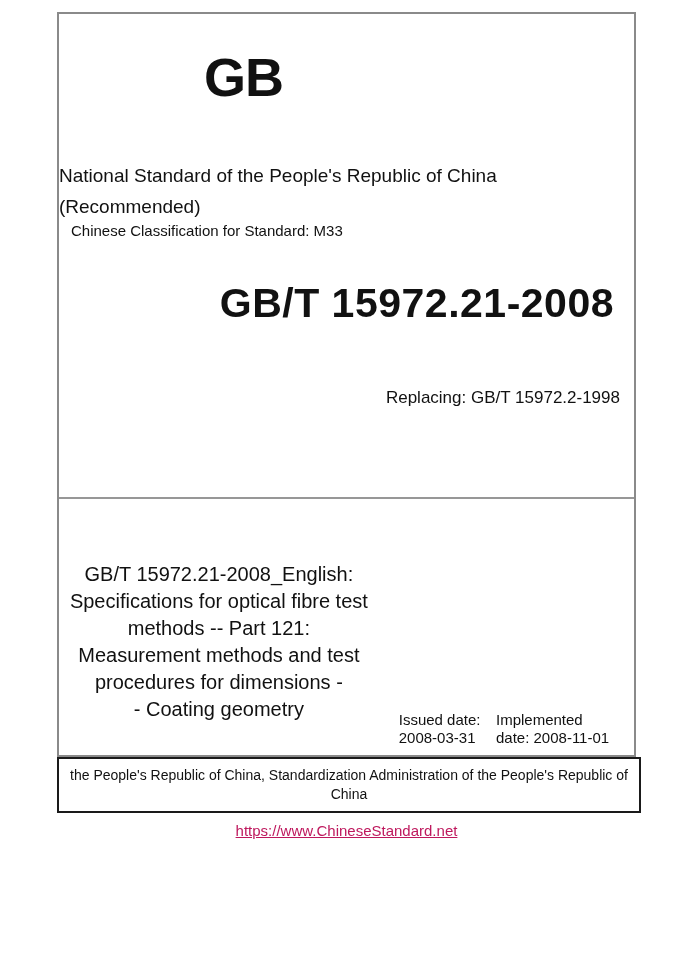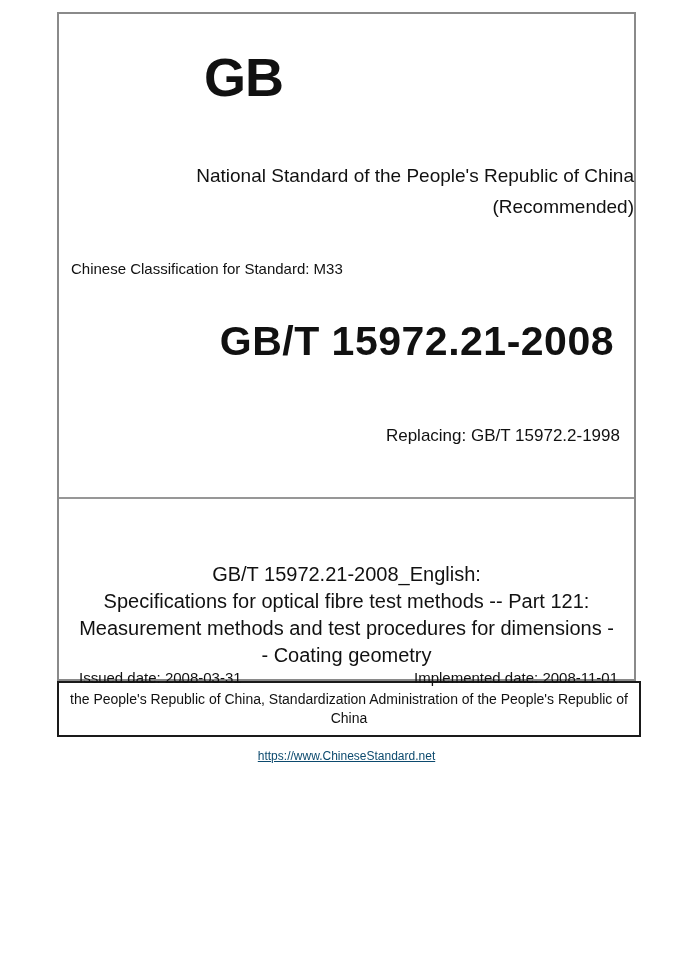--- a/index.html
+++ b/index.html
@@ -46,26 +46,25 @@
     top: -8px;
     letter-spacing: 0.5px;
   }
   .gb-logo {
     font-size: 54px;
     font-weight: bold;
     letter-spacing: -1px;
   }
   .national {
     margin-top: 52px;
-    text-align: right;
+    text-align: left;
     font-size: 19px;
     line-height: 31px;
   }
   .classification {
-    margin-top: 38px;
     margin-left: 12px;
     font-size: 15px;
     line-height: 18px;
   }
   .std-number {
     margin-top: 40px;
     text-align: right;
     padding-right: 20px;
     font-size: 41px;
     font-weight: bold;
@@ -76,23 +75,22 @@
     margin-top: 60px;
     text-align: right;
     padding-right: 14px;
     font-size: 17px;
     line-height: 21px;
     padding-left: 44px;
   }
 
   .section2 {
     box-sizing: border-box;
-    height: 180px;
+    height: 256px;
     display: flex;
-    flex-direction: column;
   }
   .title-block {
     margin-top: 62px;
     text-align: center;
     font-size: 20px;
     line-height: 27px;
   }
   .dates-row {
     margin-top: auto;
     margin-bottom: 8px;
@@ -113,22 +111,22 @@
     font-size: 14px;
     line-height: 19px;
     padding: 7px 4px;
   }
 
   .footer-link-wrap {
     margin-top: 9px;
     text-align: center;
   }
   .footer-link {
-    color: #0c4a6e;
-    font-size: 12px;
+    color: #be185d;
+    font-size: 15px;
     text-decoration: underline;
   }
 </style>
 </head>
 <body>
 
 <div class="page">
 
 
   <div class="cover-box">

